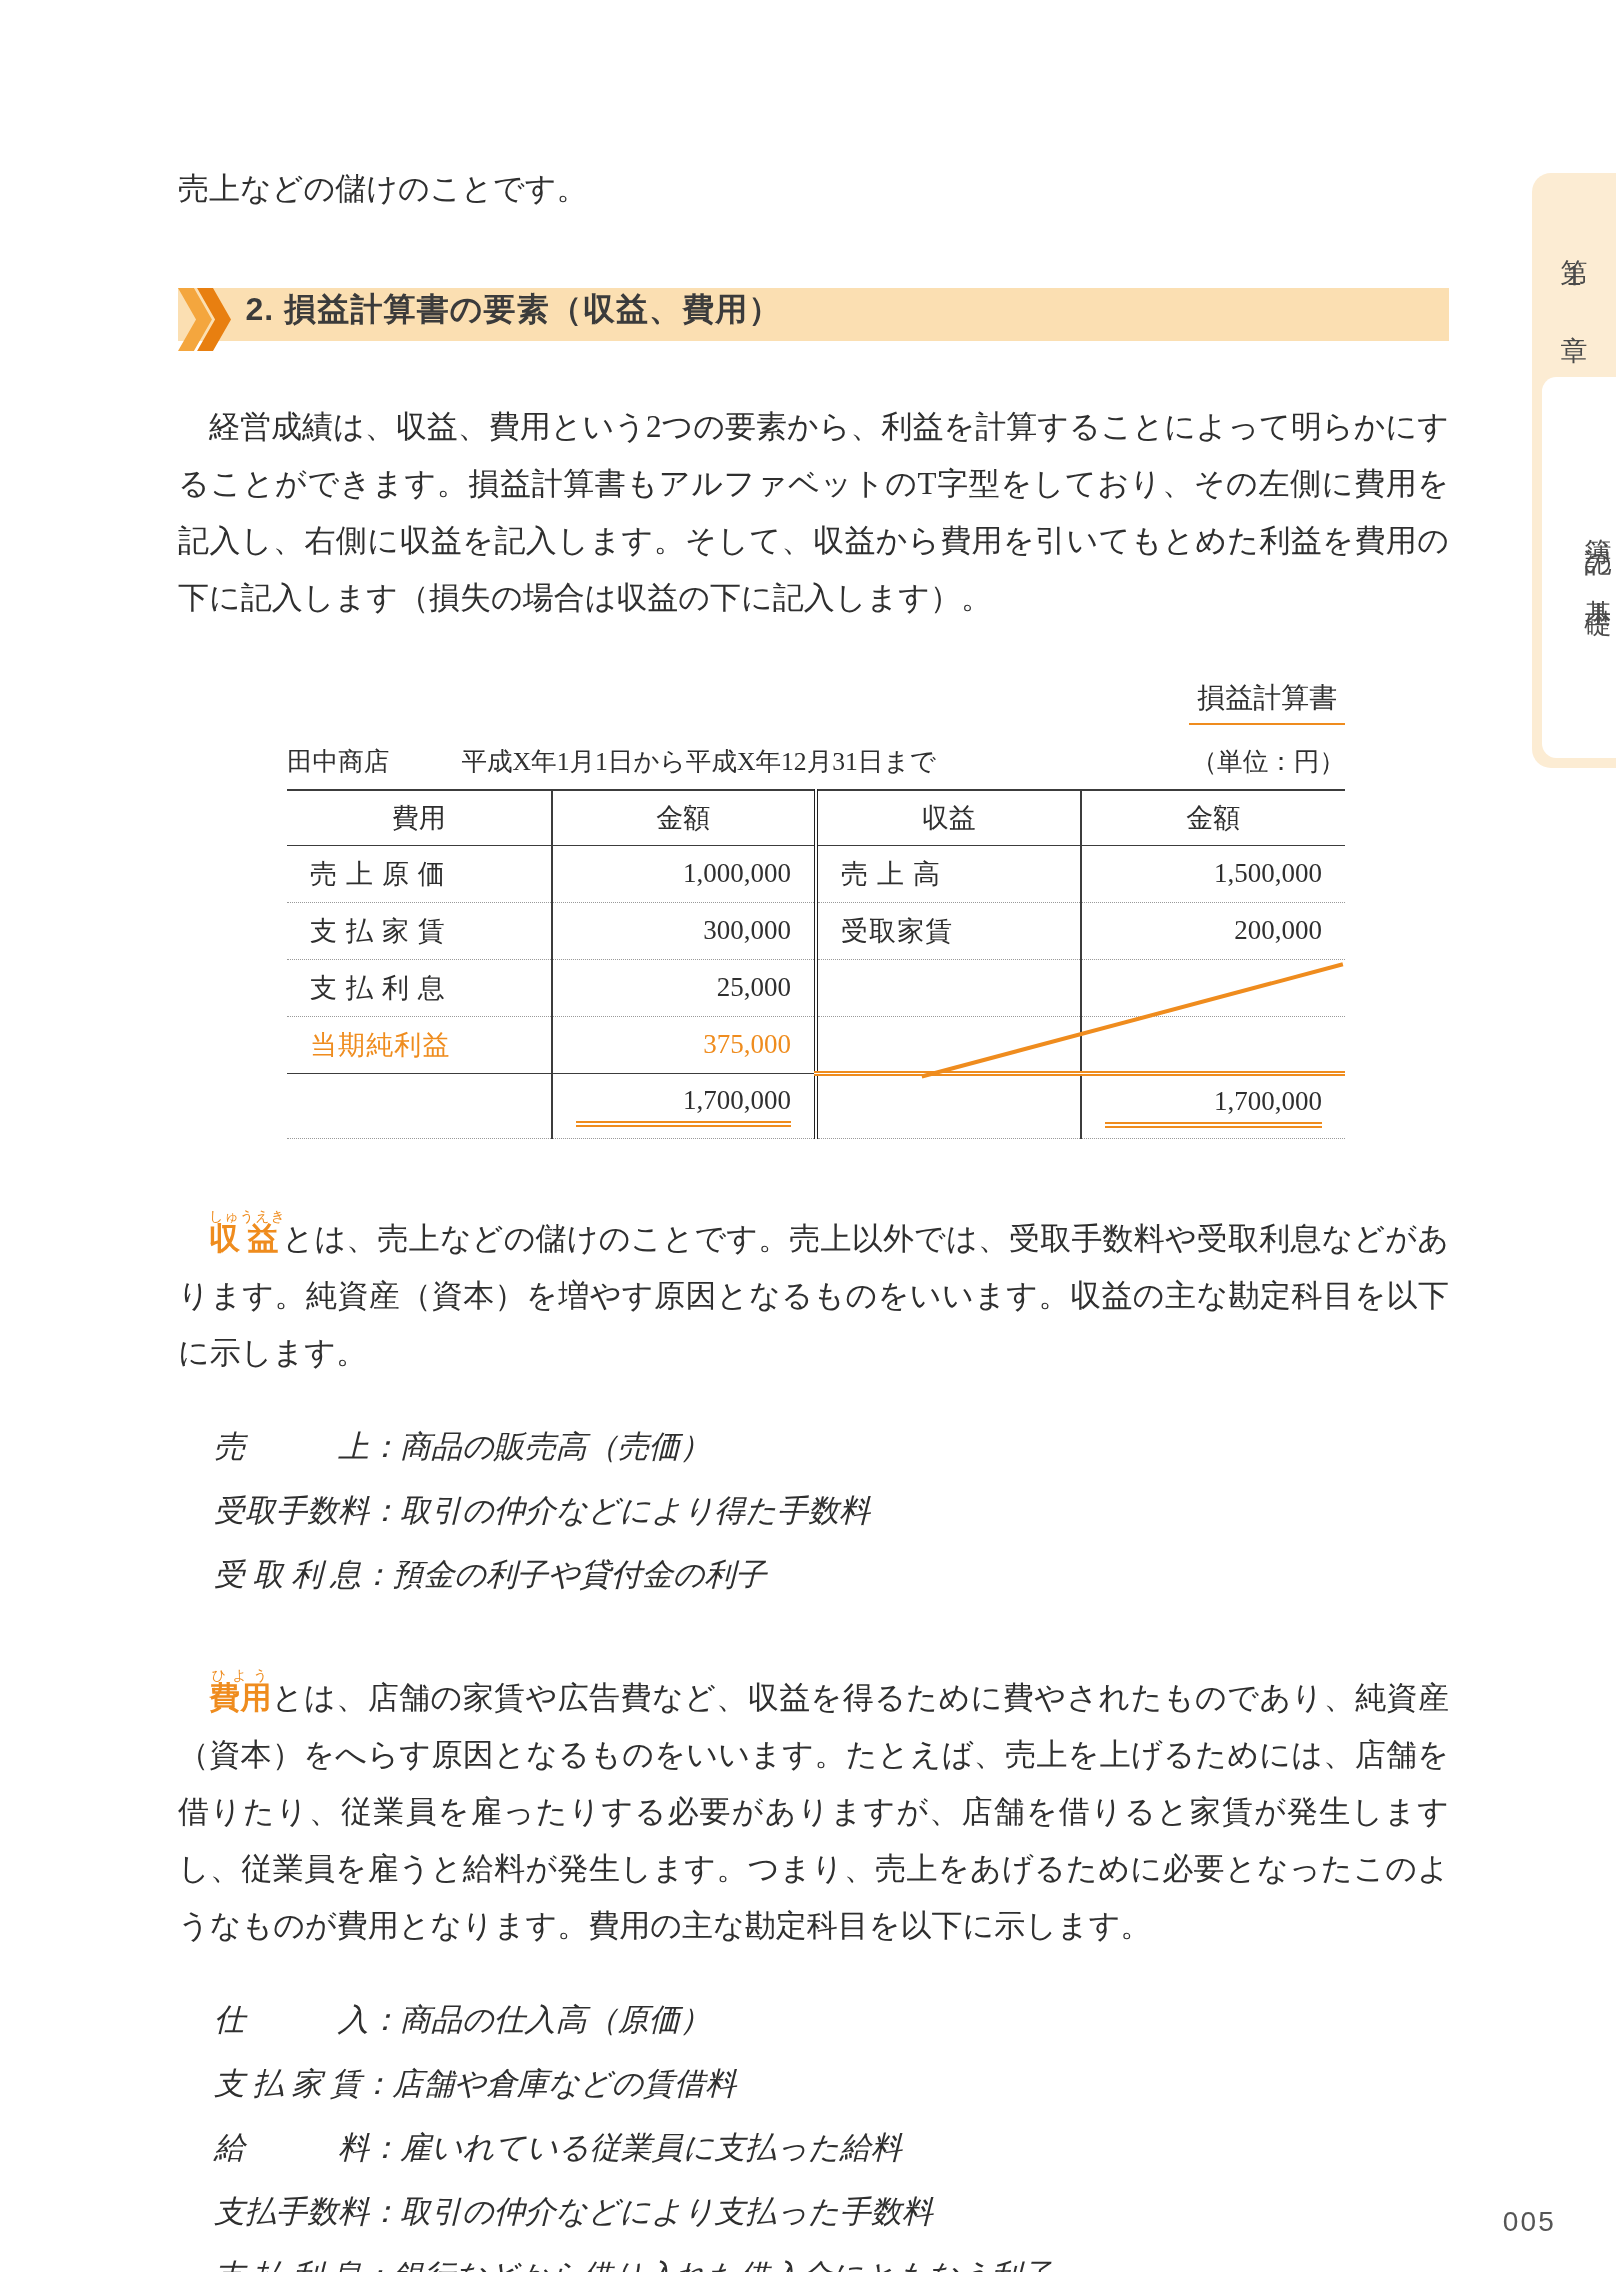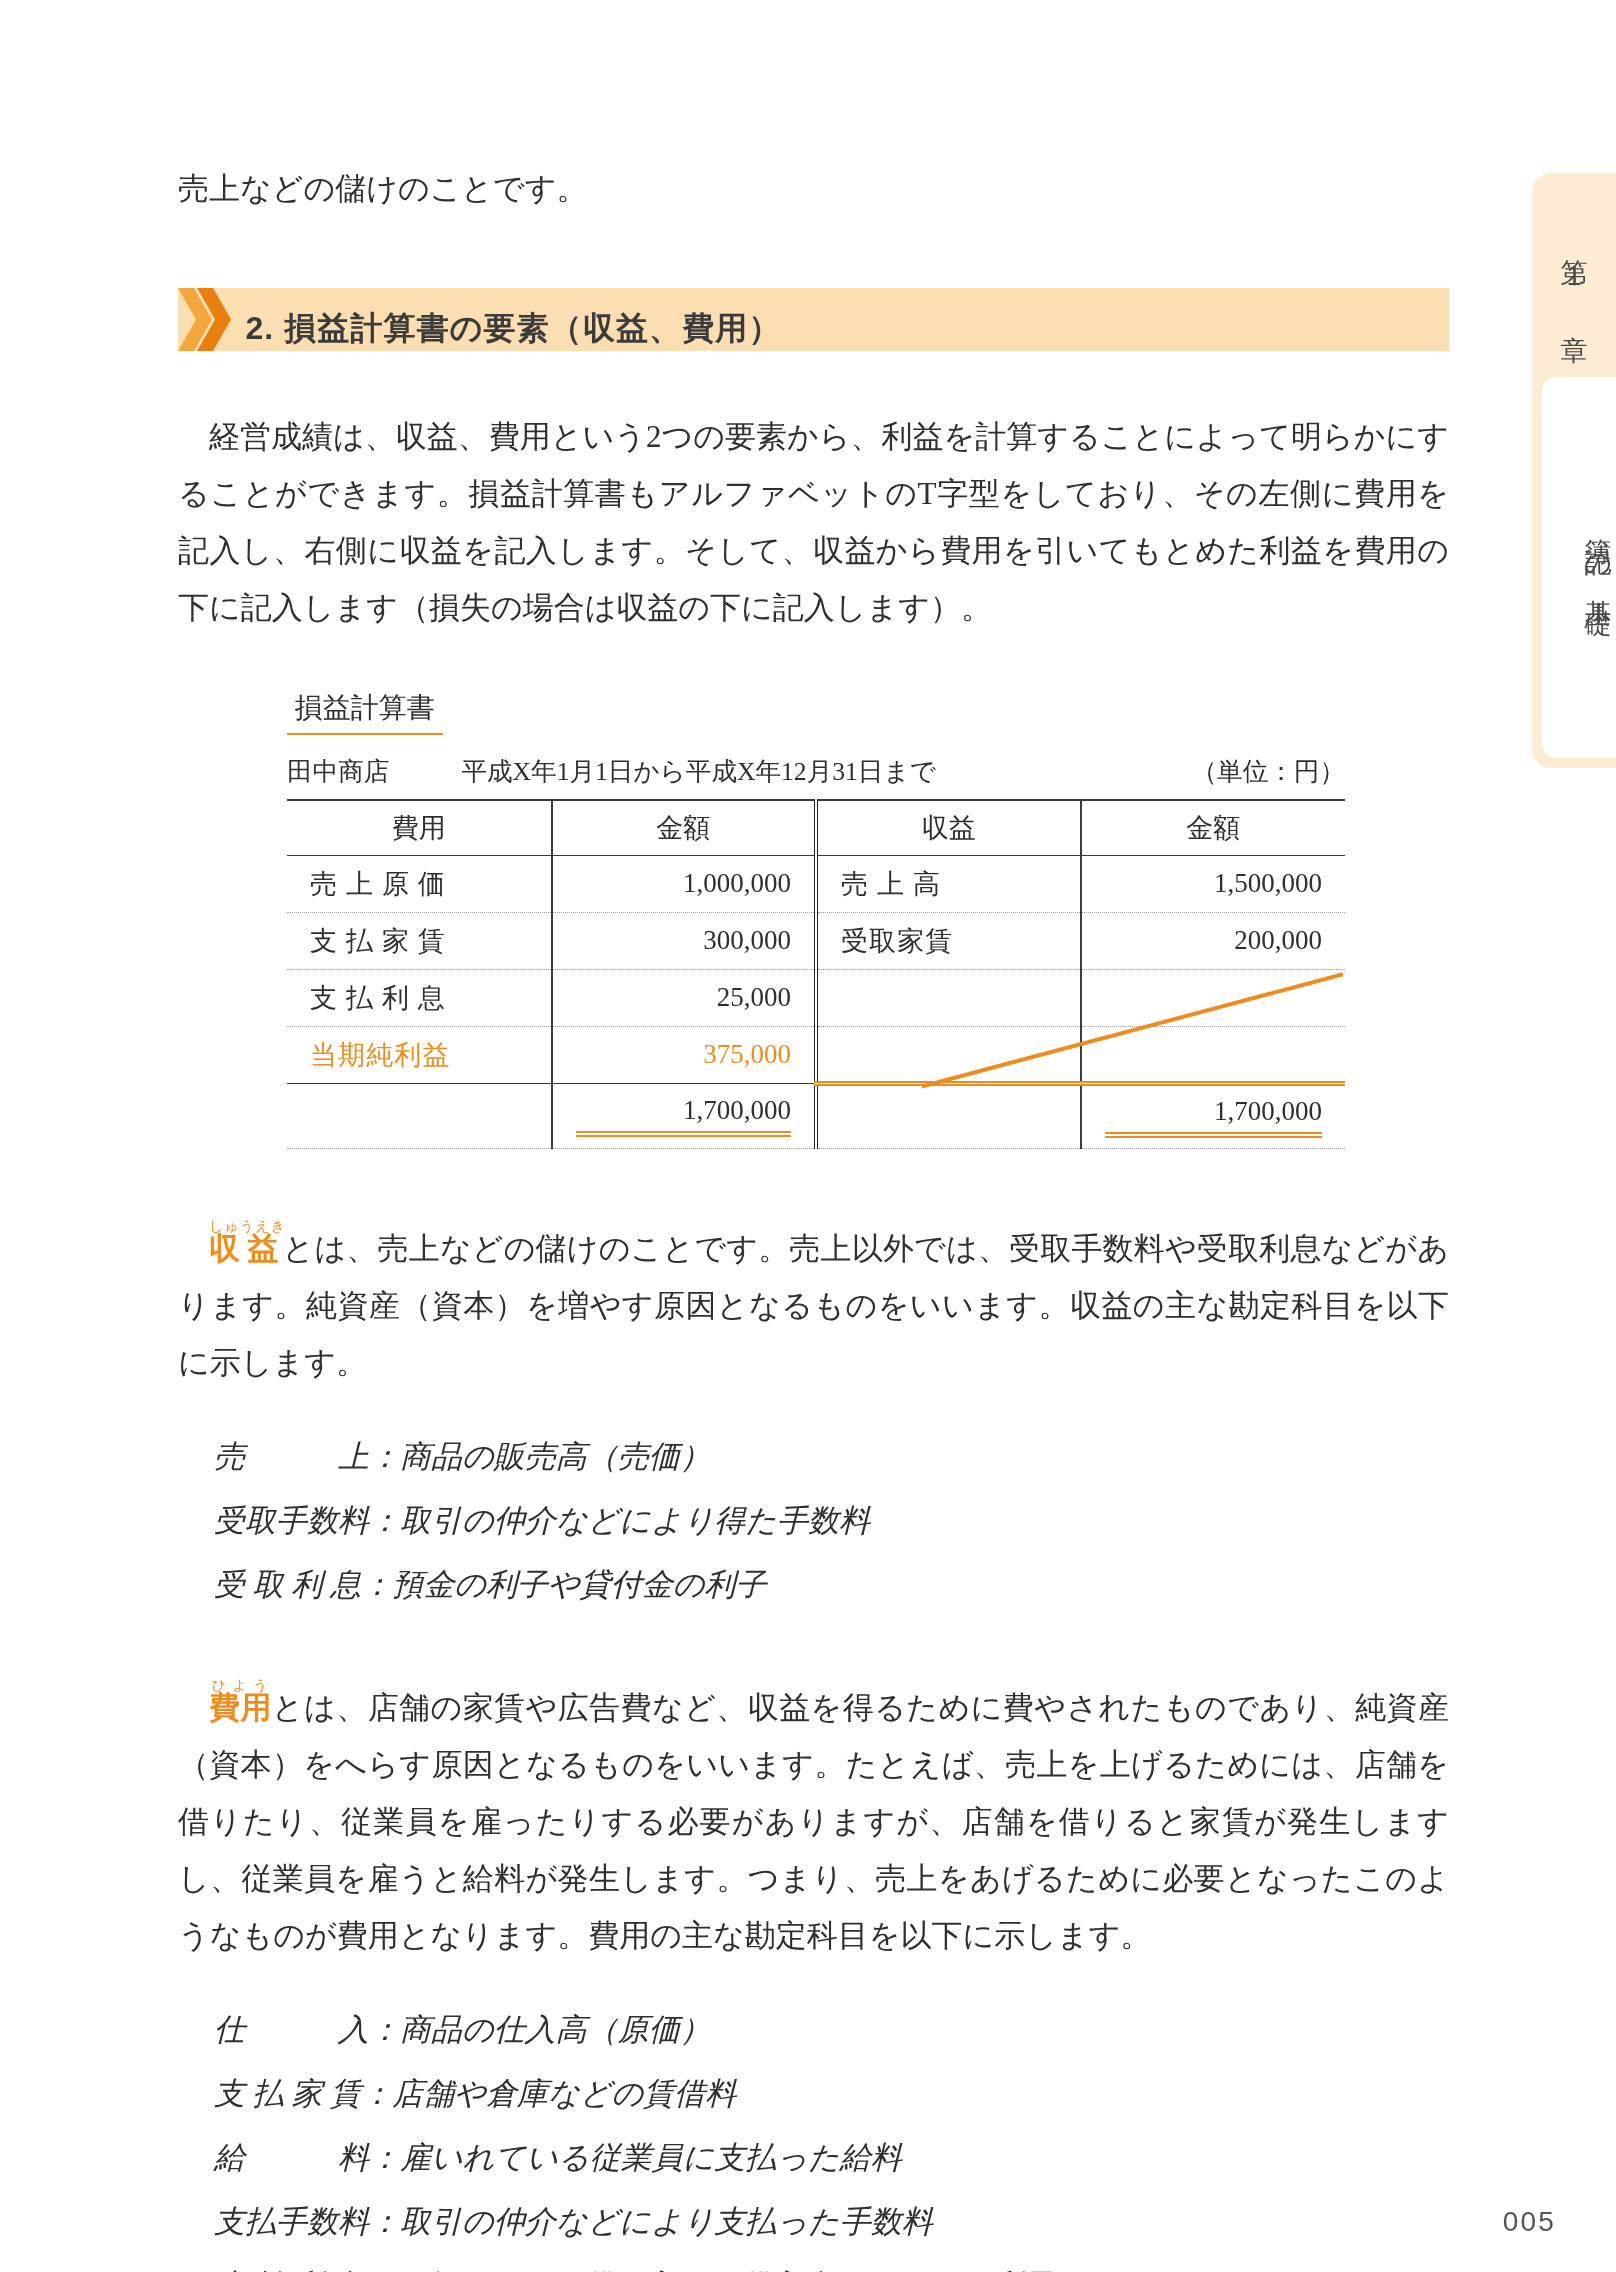--- a/index.html
+++ b/index.html
@@ -23,37 +23,37 @@
     overflow:hidden;
   }
   .content{padding:161px 167px 0 178px;}
 
   .continuation{font-size:31px;line-height:56px;margin:0;}
 
   
   .section-bar{
     margin-top:71px;
     background:var(--bar-bg);
-    height:63px;
-    display:flex;align-items:flex-end;
+    height:53px;
+    display:flex;align-items:flex-start;
   }
   .chev{width:53px;height:63px;flex:0 0 auto;margin-right:14.4px;}
   .section-title{
     font-family:"Liberation Sans","DejaVu Sans",sans-serif;
     font-weight:bold;font-size:32px;color:#3b3b3b;letter-spacing:1.1px;
   }
 
   .para{
     font-size:31px;line-height:57px;margin:57px 0 0 0;
     text-indent:31px;text-align:justify;
   }
 
   
   .statement{width:1058px;margin:53px 0 0 109px;}
-  .stmt-title-wrap{text-align:left;margin-top:43px;}
+  .stmt-title-wrap{text-align:right;margin-top:43px;}
   .stmt-title{
     font-size:28px;display:inline-block;
     border-bottom:2.8px solid var(--orange);
     padding:0 7.8px 5.6px 7.8px;
   }
   .stmt-caption{display:flex;align-items:baseline;font-size:25.6px;margin-top:19px;}
   .stmt-caption .period{margin-left:72px;}
   .stmt-caption .unit{margin-left:auto;text-align:right;}
 
   .pl-wrap{position:relative;margin-top:10px;}

